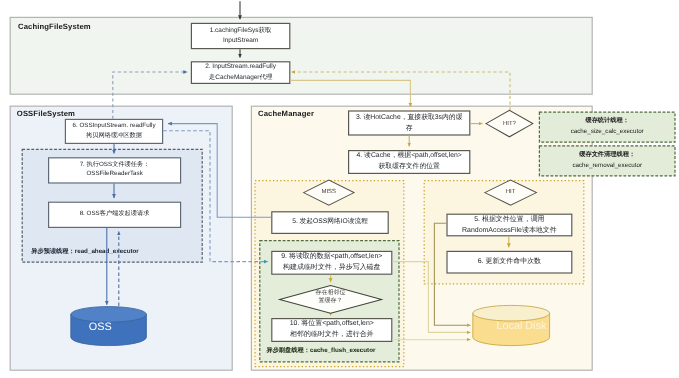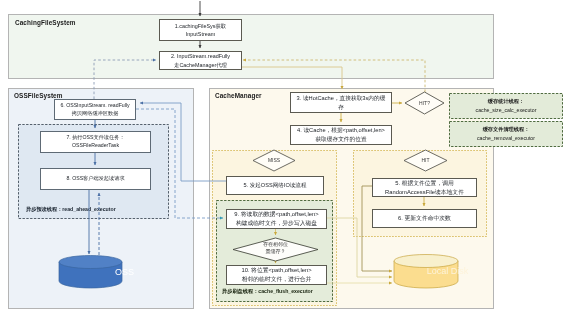--- a/index.html
+++ b/index.html
@@ -163,22 +163,22 @@
   <svg class="lay" width="566" height="315" viewBox="0 0 566 315">
     <g>
       <path d="M59,262 L59,281 A31.5,7 0 0 0 122,281 L122,262 Z" fill="#3f72bd" stroke="#39659f" stroke-width="0.7"></path>
       <ellipse cx="90.5" cy="262" rx="31.5" ry="6.5" fill="#5181c6" stroke="#39659f" stroke-width="0.7"></ellipse>
     </g>
     <g>
       <path d="M394,261 L394,281 A32,7 0 0 0 458,281 L458,261 Z" fill="#fbdd8f" stroke="#c7a53f" stroke-width="0.7"></path>
       <ellipse cx="426" cy="261" rx="32" ry="6.5" fill="#f8f0cd" stroke="#c7a53f" stroke-width="0.7"></ellipse>
     </g>
   </svg>
-  <div class="cyl-label" style="left:59px;top:267px;width:49px;margin-left:41px;">OSS</div>
-  <div class="cyl-label" style="left:407px;top:266px;width:81px;color:#fdf3da;">Local Disk</div>
+  <div class="cyl-label" style="left:59px;top:267px;width:49px;">OSS</div>
+  <div class="cyl-label" style="left:394px;top:266px;width:81px;color:#fdf3da;">Local Disk</div>
 
   <div class="abs" style="left:449px;top:97px;width:114px;text-align:center;font-size:5.2px;line-height:1.7;color:#1a1a1a;">
     <div style="font-weight:bold;">缓存统计线程：</div>
     <div>cache_size_calc_executor</div>
   </div>
   <div class="abs" style="left:449px;top:125px;width:114px;text-align:center;font-size:5.2px;line-height:1.7;color:#1a1a1a;">
     <div style="font-weight:bold;">缓存文件清理线程：</div>
     <div>cache_removal_executor</div>
   </div>
 

